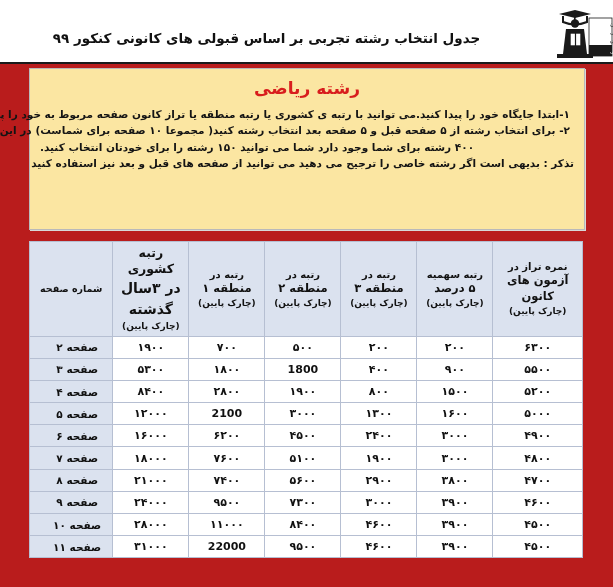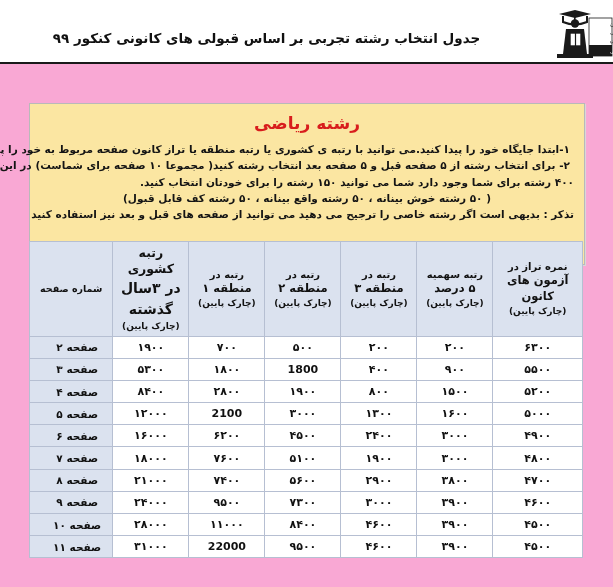--- a/index.html
+++ b/index.html
@@ -6,21 +6,21 @@
   html, body {
     margin: 0; padding: 0;
     width: 613px; height: 587px;
     background: #ffffff;
     font-family: "DejaVu Sans", "Liberation Sans", sans-serif;
     overflow: hidden;
   }
   #page {
     position: relative;
     width: 613px; height: 587px;
-    background: #f9a8d4;
+    background: #b91c1c;
   }
 
   
   .header {
     position: absolute; top: 0; left: 0;
     width: 613px; height: 64px;
     background: #ffffff;
     border-bottom: 2px solid #1a1a1a;
   }
   .logo {
@@ -43,42 +43,41 @@
   
   .notice {
     position: absolute;
     top: 68px; right: 28px;
     width: 556px; height: 162px;
     background: #fbe6a2;
     border: 1px solid #b9b9b9;
     box-shadow: 1px 1px 0 #d8d8d8;
     direction: rtl;
     padding: 4px 10px 0 10px;
-    margin-top: 35px;
   }
   .notice-title {
     text-align: center;
     color: #d81d1d;
     font-size: 17px;
     font-weight: bold;
     margin: 5px 0 8px 0;
     letter-spacing: 0.5px;
   }
   .notice-line {
     font-size: 10.5px;
     font-weight: bold;
     color: #141414;
     line-height: 1.55;
     text-align: center;
     direction: rtl;
     white-space: nowrap;
   }
   .notice-line.l1 { text-align: right; padding-right: 4px; }
   .notice-line.l2 { text-align: right; padding-right: 4px; }
-  .notice-line.l3 { text-align: right; }
+  .notice-line.l3 { text-align: left; }
   .notice-line.l4 { text-align: center; }
   .notice-line.l5 { text-align: center; }
 
   
   .table-wrap {
     position: absolute;
     top: 241px; right: 30px;
     width: 554px;
     direction: rtl;
   }
@@ -162,21 +161,20 @@
     </div>
 
     <div class="header-title">جدول انتخاب رشته تجربی بر اساس قبولی های کانونی کنکور ۹۹</div>
   </div>
 
   <div class="notice">
     <div class="notice-title">رشته ریاضی</div>
     <div class="notice-line l1">۱-ابتدا جایگاه خود را پیدا کنید.می توانید با رتبه ی کشوری یا رتبه منطقه یا تراز کانون صفحه مربوط به خود را پیدا کنید.</div>
     <div class="notice-line l2">۲- برای انتخاب رشته از ۵ صفحه قبل و ۵ صفحه بعد انتخاب رشته کنید( مجموعا ۱۰ صفحه برای شماست) در این ۱۰ صفحه</div>
     <div class="notice-line l3">۴۰۰ رشته برای شما وجود دارد شما می توانید ۱۵۰ رشته را برای خودتان انتخاب کنید.</div>
-    <div class="notice-line l4">( ۵۰ رشته خوش بینانه ، ۵۰ رشته واقع بینانه ، ۵۰ رشته کف قابل قبول)</div>
     <div class="notice-line l5">تذکر : بدیهی است اگر رشته خاصی را ترجیح می دهید می توانید از صفحه های قبل و بعد نیز استفاده کنید</div>
   </div>
 
   <div class="table-wrap">
     <table class="grades">
       <colgroup>
         <col class="c-taraz">
           <col class="c-sahmie">
           <col class="c-m3">
         <col class="c-m2">

